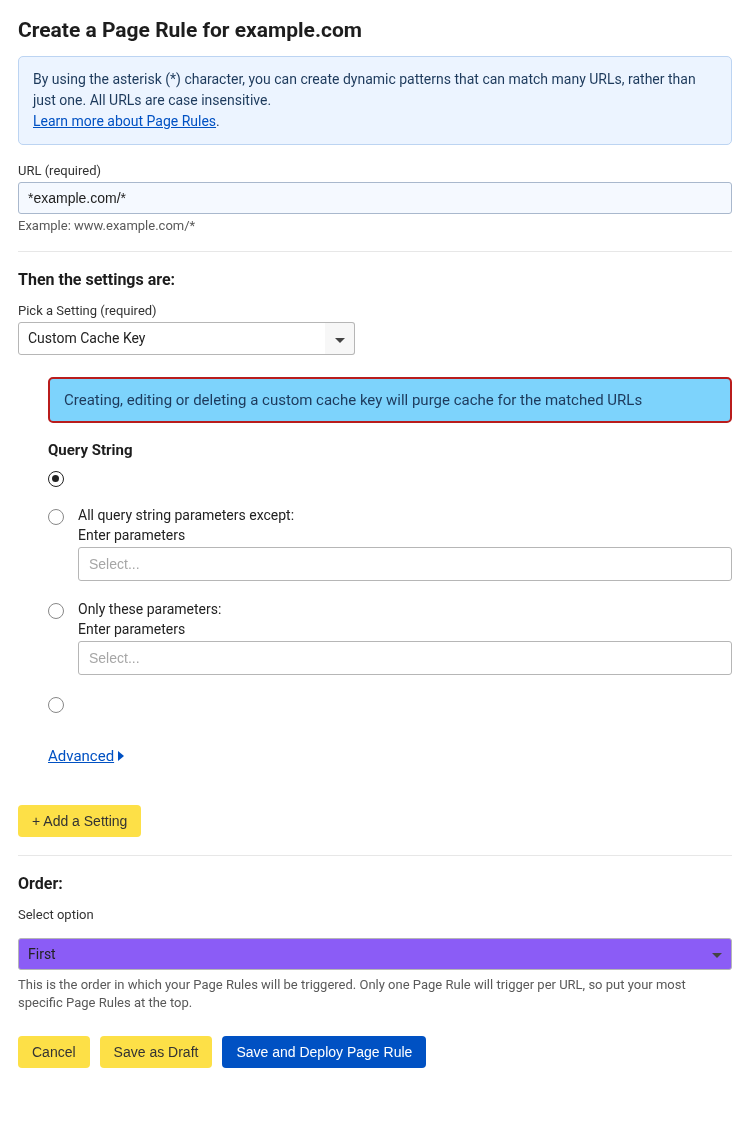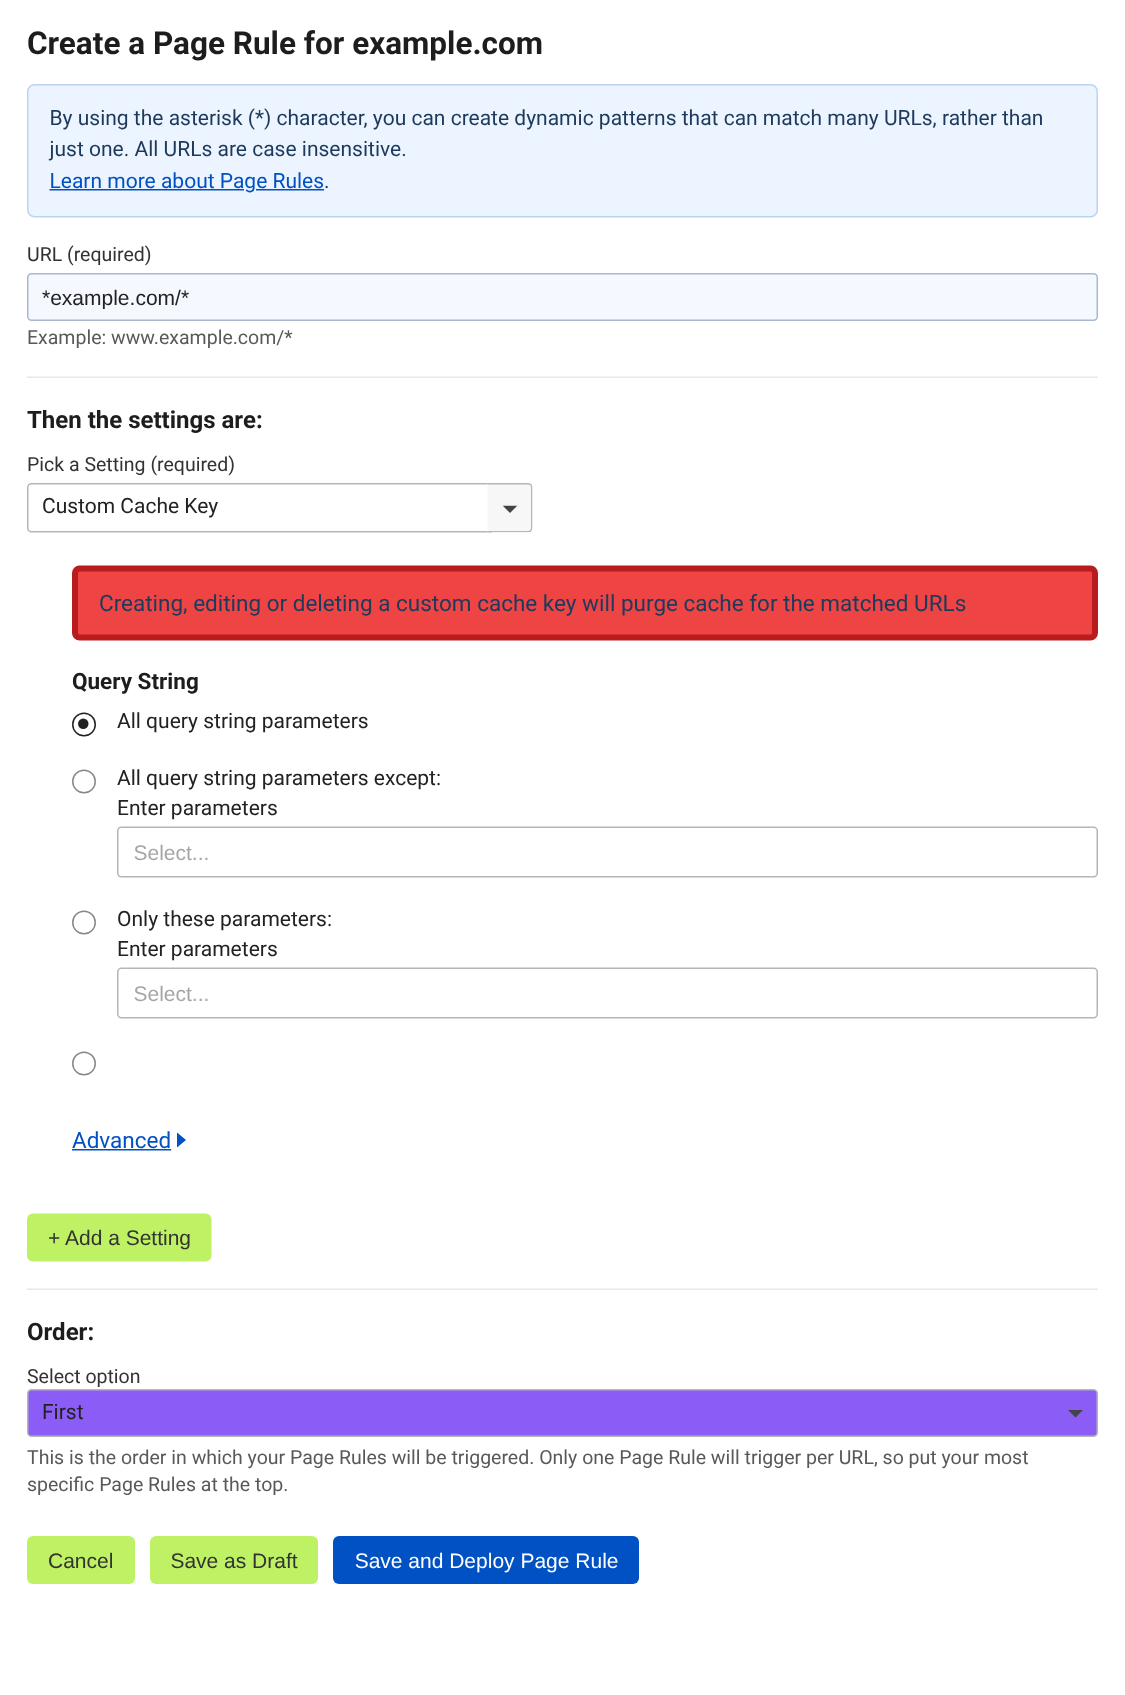--- a/index.html
+++ b/index.html
@@ -96,22 +96,22 @@
       align-items: center;
       justify-content: center;
       vertical-align: top;
       margin-left: -3px;
     }
     .indent-block {
       margin-left: 30px;
       margin-top: 22px;
     }
     .purge-notice {
-      background: #ef4444;
-      border: 4px solid #b91c1c;
+      background: #7dd3fc;
+      border: 2px solid #b91c1c;
       border-radius: 5px;
       padding: 12px 14px;
       font-size: 15px;
       color: #1d3a5c;
       margin-bottom: 18px;
     }
     .query-title {
       font-weight: 700;
       font-size: 15px;
       margin-bottom: 10px;
@@ -181,21 +181,21 @@
     }
     .btn {
       display: inline-block;
       padding: 8px 14px;
       border-radius: 4px;
       font-size: 14px;
       border: none;
       cursor: pointer;
     }
     .btn-grey {
-      background: #bef264;
+      background: #fde047;
       color: #333;
     }
     .btn-primary {
       background: #0051c3;
       color: #fff;
     }
     .add-setting {
       margin-top: 40px;
     }
     .order-select {
@@ -258,23 +258,20 @@
   </div>
 </div>
 
 <div class="indent-block">
   <div class="purge-notice">Creating, editing or deleting a custom cache key will purge cache for the matched URLs</div>
 
   <div class="query-title">Query String</div>
 
   <div class="radio-row">
     <div class="radio-dot checked"></div>
-    <div class="radio-content">
-      <div class="radio-label">All query string parameters</div>
-    </div>
   </div>
 
   <div class="radio-row spaced">
     <div class="radio-dot"></div>
     <div class="radio-content">
       <div class="radio-label">All query string parameters except:</div>
       <div class="param-label">Enter parameters</div>
       <input type="text" class="param-input" placeholder="Select..." style="">
     </div>
   </div>
@@ -303,21 +300,21 @@
 </div>
 
 <div class="add-setting">
   <button class="btn btn-grey">+ Add a Setting</button>
 </div>
 
 <hr class="sep">
 
 <div class="section-title">Order:</div>
 
-<div class="sub-label" style="margin-bottom:0;">Select option</div>
+<div class="sub-label" style="margin-bottom:16px;">Select option</div>
 <div class="order-select">
   <div class="order-select-box">
     <span>First</span>
     <span>
       <svg width="10" height="6" viewBox="0 0 10 6">
           <path d="M0 0 L5 5 L10 0 Z" fill="#444"></path>
         </svg>
     </span>
   </div>
 </div>

